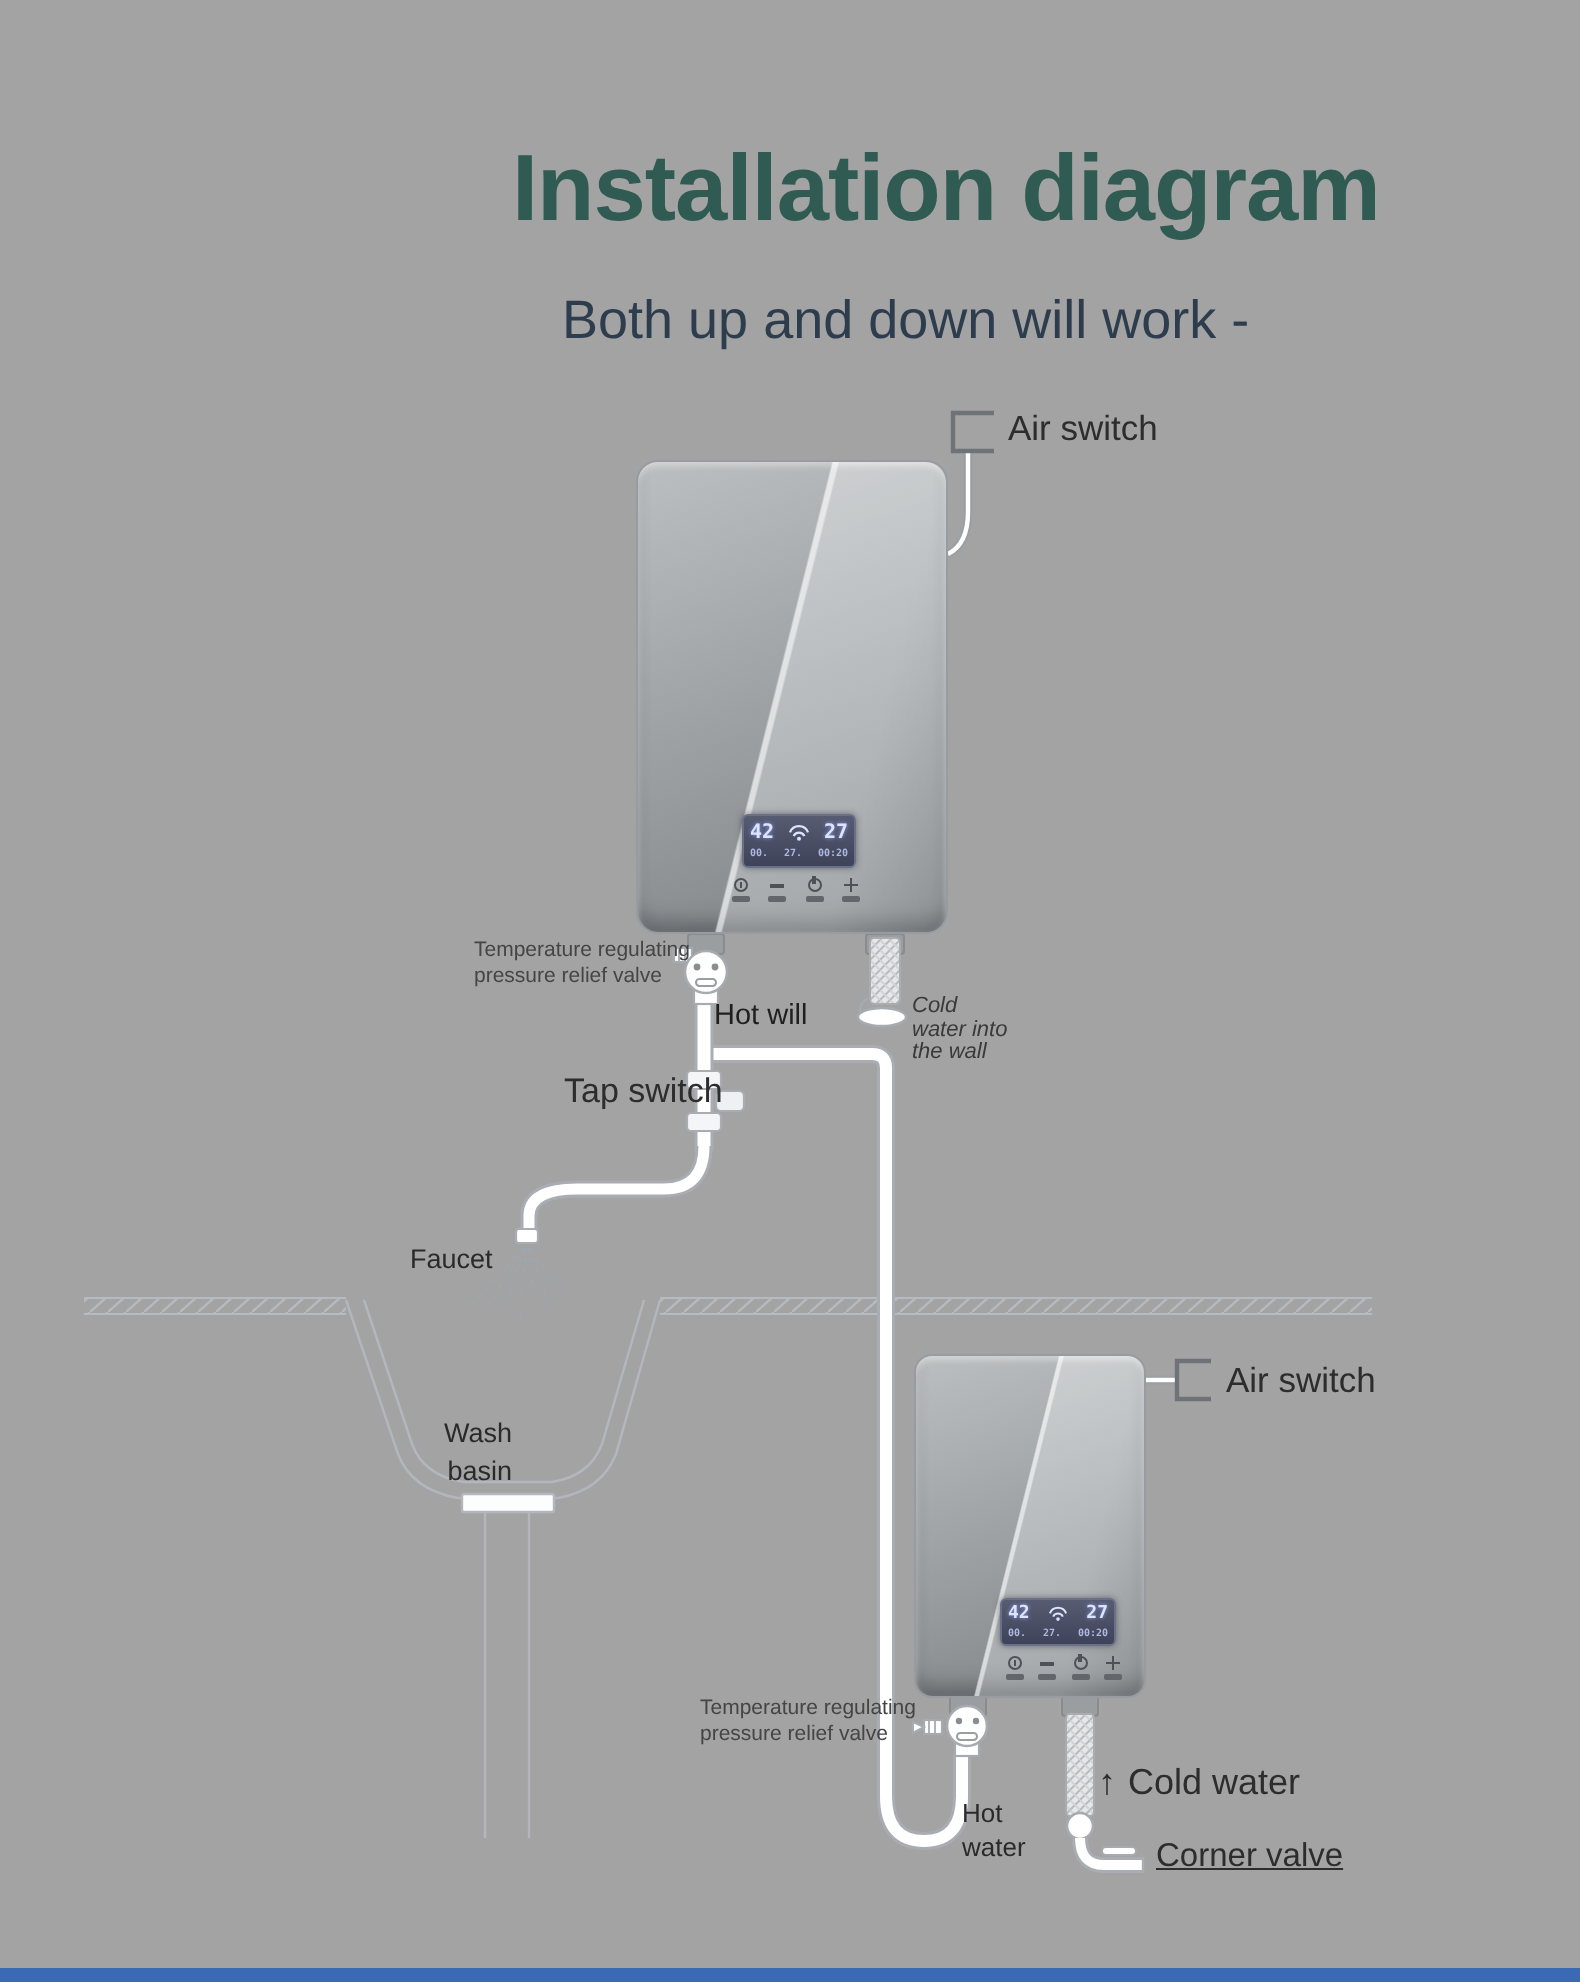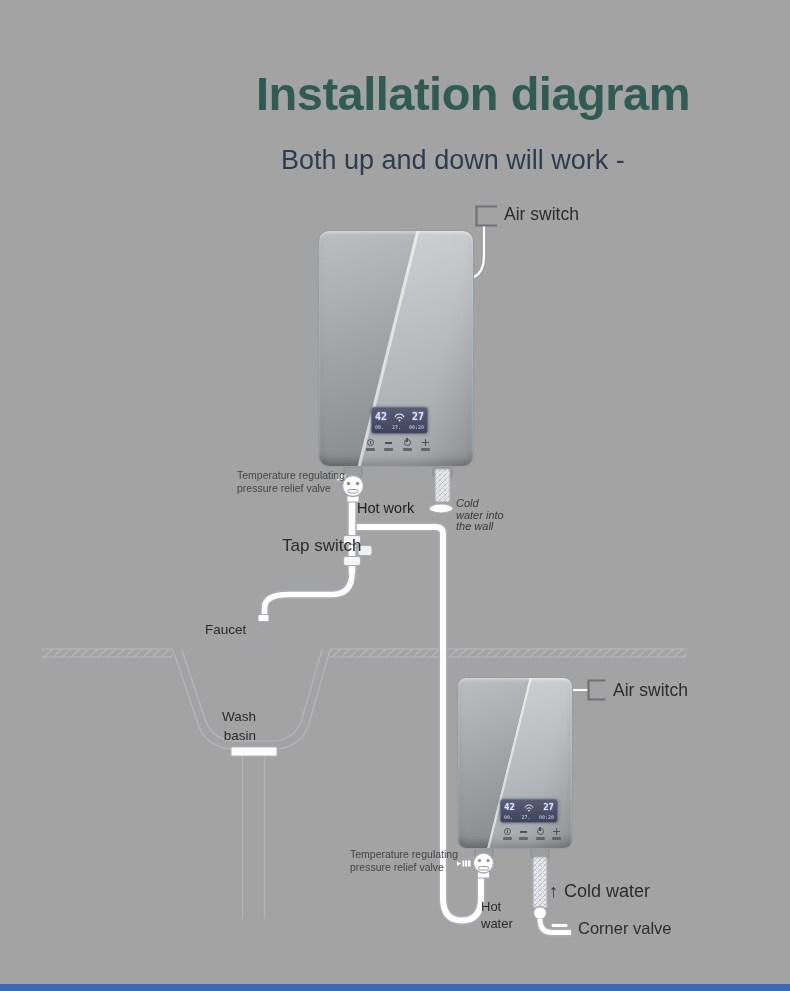--- a/index.html
+++ b/index.html
@@ -7,21 +7,21 @@
   .canvas{position:relative;width:790px;height:991px;background:#a3a3a3;overflow:hidden;margin:0 auto;}
   .artwork{position:absolute;left:0;top:0;z-index:1;}
 
   
   .page-title{position:absolute;left:256px;top:66px;z-index:3;margin:0;
     font-size:47px;font-weight:600;letter-spacing:-0.5px;color:#2f5b52;white-space:nowrap;}
   .page-subtitle{position:absolute;left:281px;top:145px;z-index:3;
     font-size:27px;font-weight:400;color:#2e3d4e;white-space:nowrap;}
   .label{position:absolute;z-index:3;color:#2d2d2d;white-space:nowrap;}
   .lbl-lg{font-size:17.5px;}
-  .lbl-lg2{font-size:16.5px;}
+  .lbl-lg2{font-size:16.5px;text-decoration:underline;}
   .lbl-md{font-size:14.5px;color:#1f1f1f;}
   .lbl-md2{font-size:13.5px;line-height:19px;color:#2a2a2a;margin-top:21px;}
   .lbl-sm{font-size:11px;line-height:11.5px;color:#3a3a3a;}
   .lbl-xs{font-size:10.5px;line-height:12.5px;color:#454545;}
   .lbl-line{display:block;}
   .arrow{display:inline-block;margin-right:6px;}
 
   
   .heater{position:absolute;z-index:2;border-radius:11px;border:1px solid #989ca0;box-sizing:border-box;
     background:linear-gradient(160deg,#c6c9cb 0%,#adb1b4 38%,#989c9f 72%,#878b8e 100%);
@@ -30,21 +30,21 @@
     background:linear-gradient(104deg, rgba(0,0,0,.05) 0 45.5%, rgba(255,255,255,.65) 46% 47%,
       rgba(255,255,255,.22) 47.5% 72%, rgba(255,255,255,.04) 100%);}
   .heater-upper{left:318px;top:230px;width:156px;height:237px;}
   .heater-lower{left:457px;top:677px;width:116px;height:172px;border-radius:9px;}
 
   .panel{position:absolute;box-sizing:border-box;border-radius:3px;border:1px solid #6a7088;
     background:linear-gradient(#575c73,#3e4359);display:flex;flex-direction:column;justify-content:space-evenly;
     padding:1px 3px;box-shadow:0 0 3px rgba(30,34,48,.5);}
   .heater-upper .panel{left:52px;top:176px;width:57px;height:27px;}
   .heater-lower .panel{left:42px;top:121px;width:58px;height:24px;}
-  .prow1{display:flex;justify-content:space-between;align-items:flex-end;color:#dde4ff;
+  .prow1{display:flex;justify-content:space-between;align-items:flex-start;color:#dde4ff;
     font-family:"DejaVu Sans Mono",monospace;font-weight:700;font-size:10px;
     text-shadow:0 0 2px rgba(150,170,255,.85);}
   .heater-lower .prow1{font-size:9px;}
   .prow2{display:flex;justify-content:space-between;color:#aeb8e0;
     font-family:"DejaVu Sans Mono",monospace;font-weight:700;font-size:5px;}
   .wifi{display:block;}
 
   .btns{position:absolute;display:flex;justify-content:space-between;}
   .heater-upper .btns{left:47px;top:208px;width:64px;}
   .heater-lower .btns{left:45px;top:150px;width:58px;}
@@ -274,21 +274,21 @@
     </div>
   </div>
 
   <div class="label lbl-lg" style="left:504px;top:204px;">Air switch</div>
 
   <div class="label lbl-xs" style="left:237px;top:469px;">
     <span class="lbl-line">Temperature regulating</span>
     <span class="lbl-line">pressure relief valve</span>
   </div>
 
-  <div class="label lbl-md" style="left:357px;top:500px;">Hot work</div>
+  <div class="label lbl-md" style="left:357px;top:500px;">Hot will</div>
 
   <div class="label lbl-sm" style="left:456px;top:498px;font-style:italic;">
     <span class="lbl-line">Cold</span>
     <span class="lbl-line">water into</span>
     <span class="lbl-line">the wall</span>
   </div>
 
   <div class="label lbl-lg" style="left:257px;top:536px;font-size:17px;margin-left:25px;">Tap switch</div>
 
   <div class="label lbl-md2" style="left:205px;top:599px;">Faucet</div>

